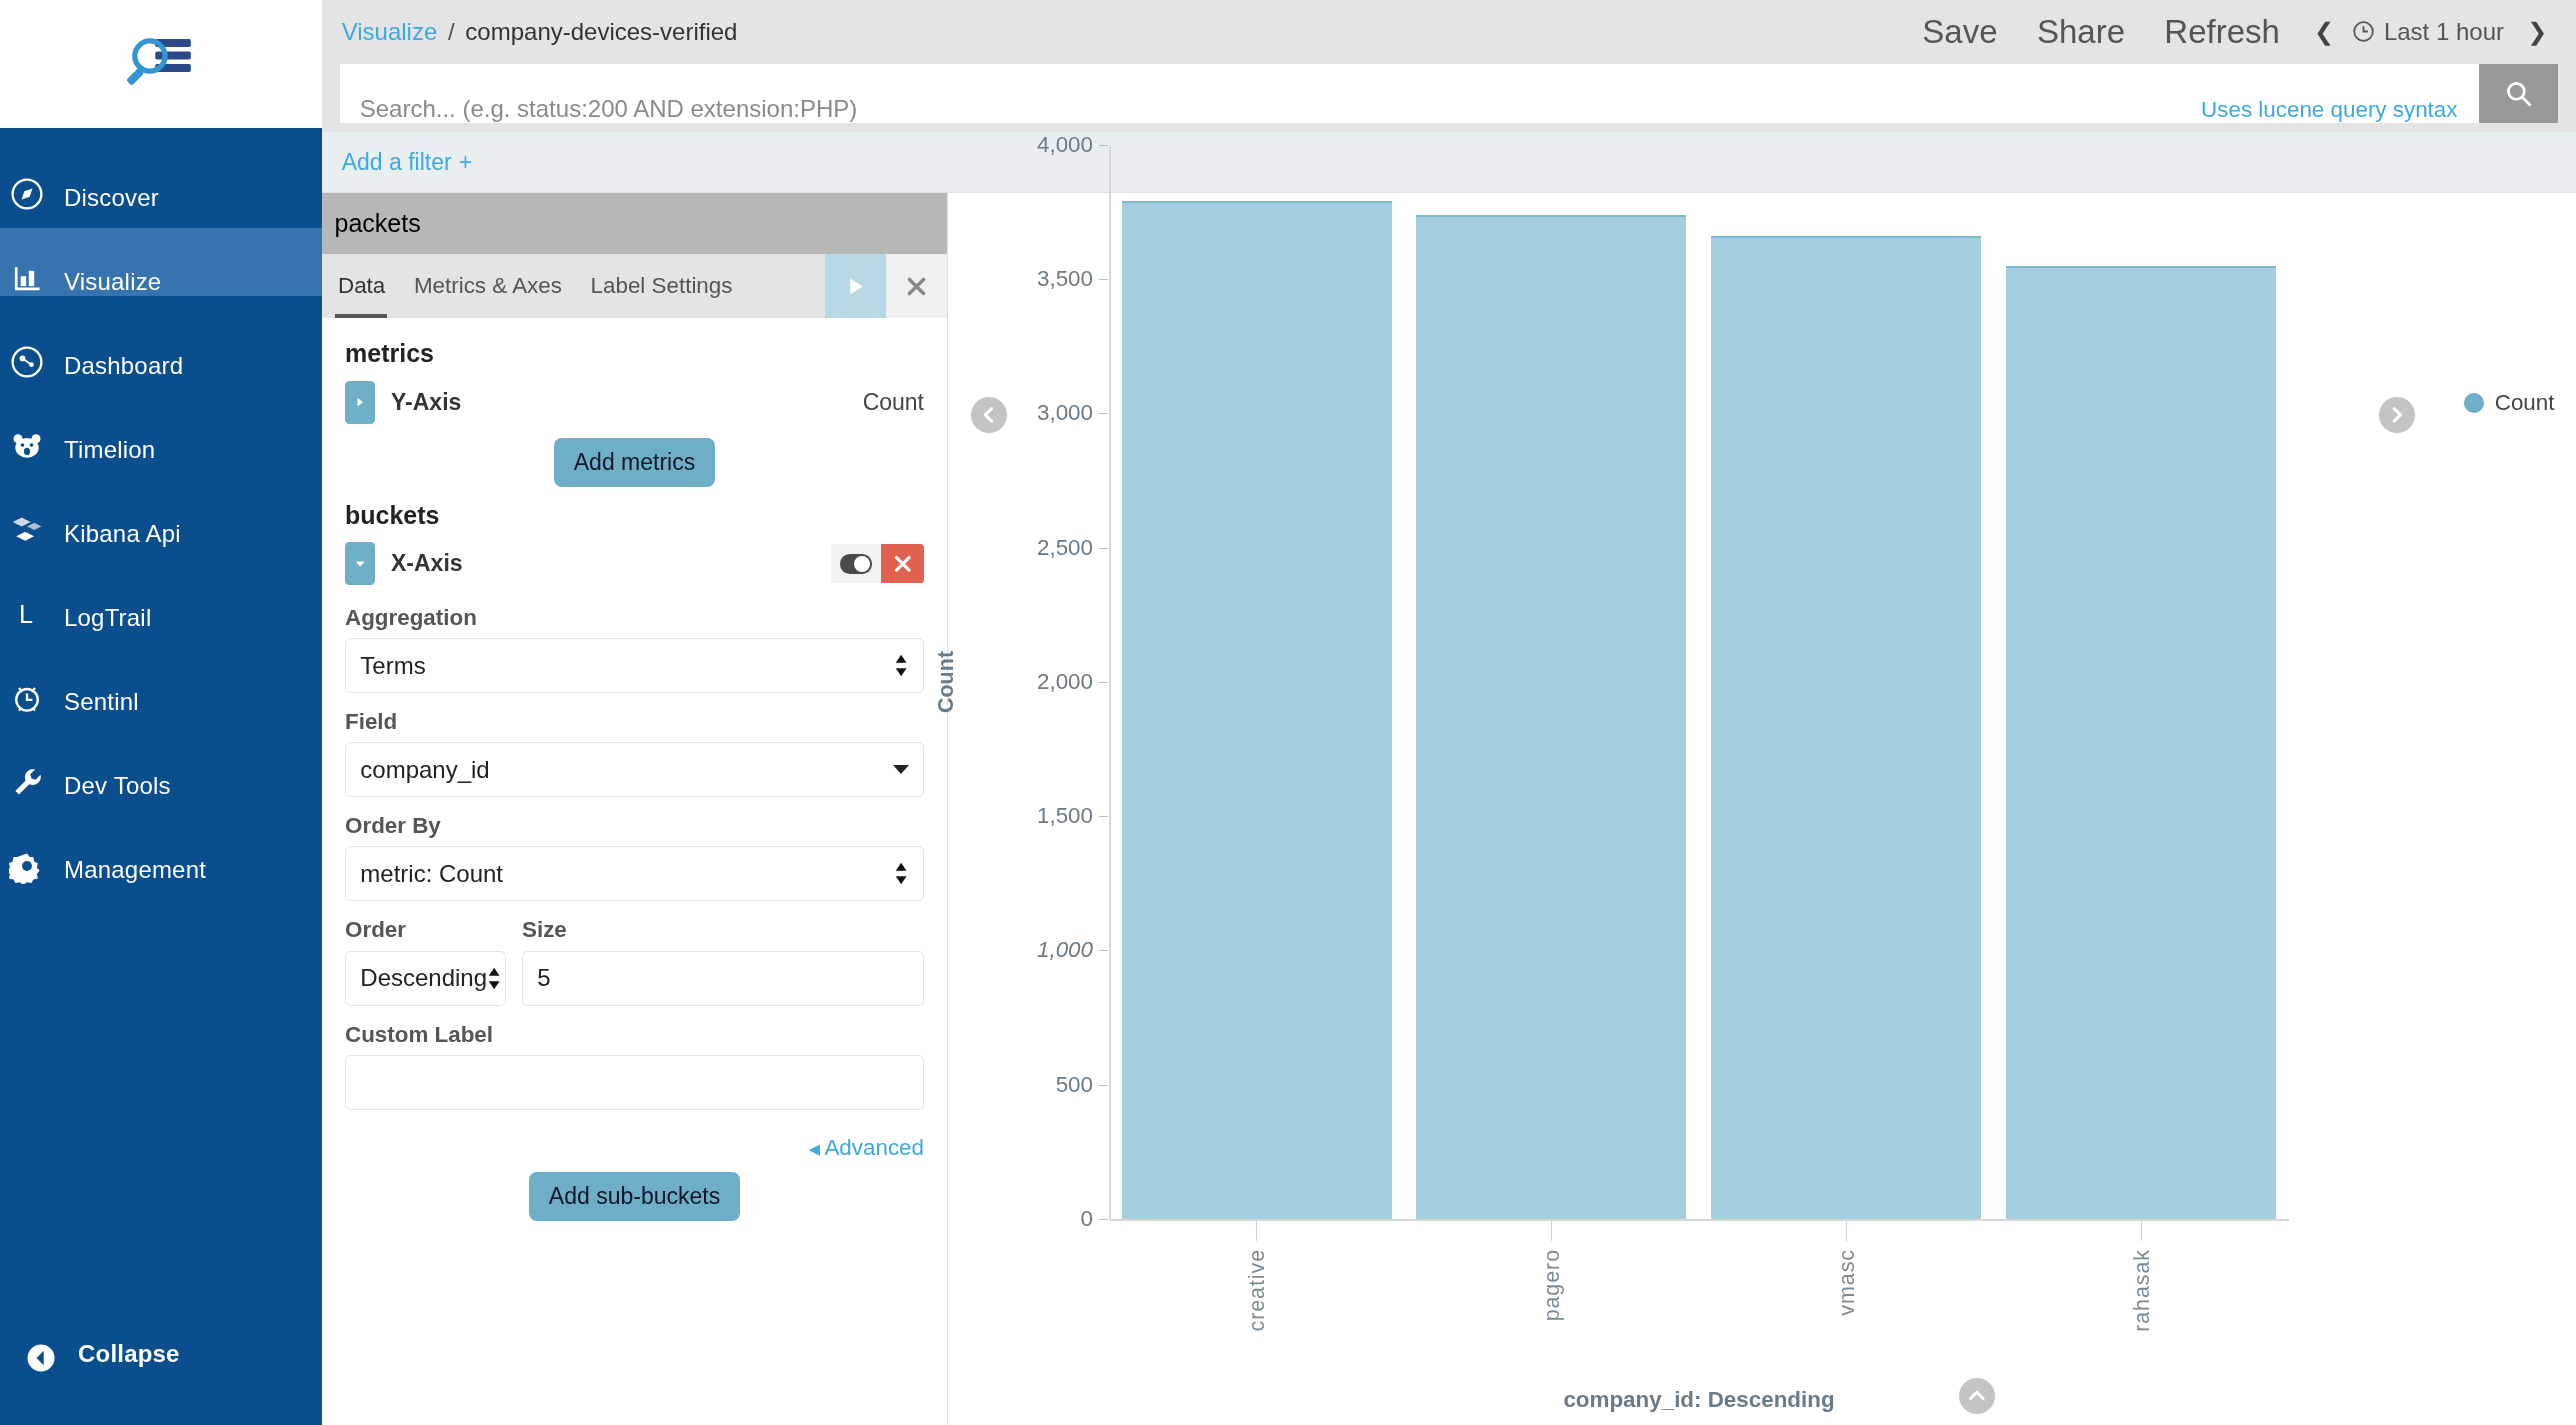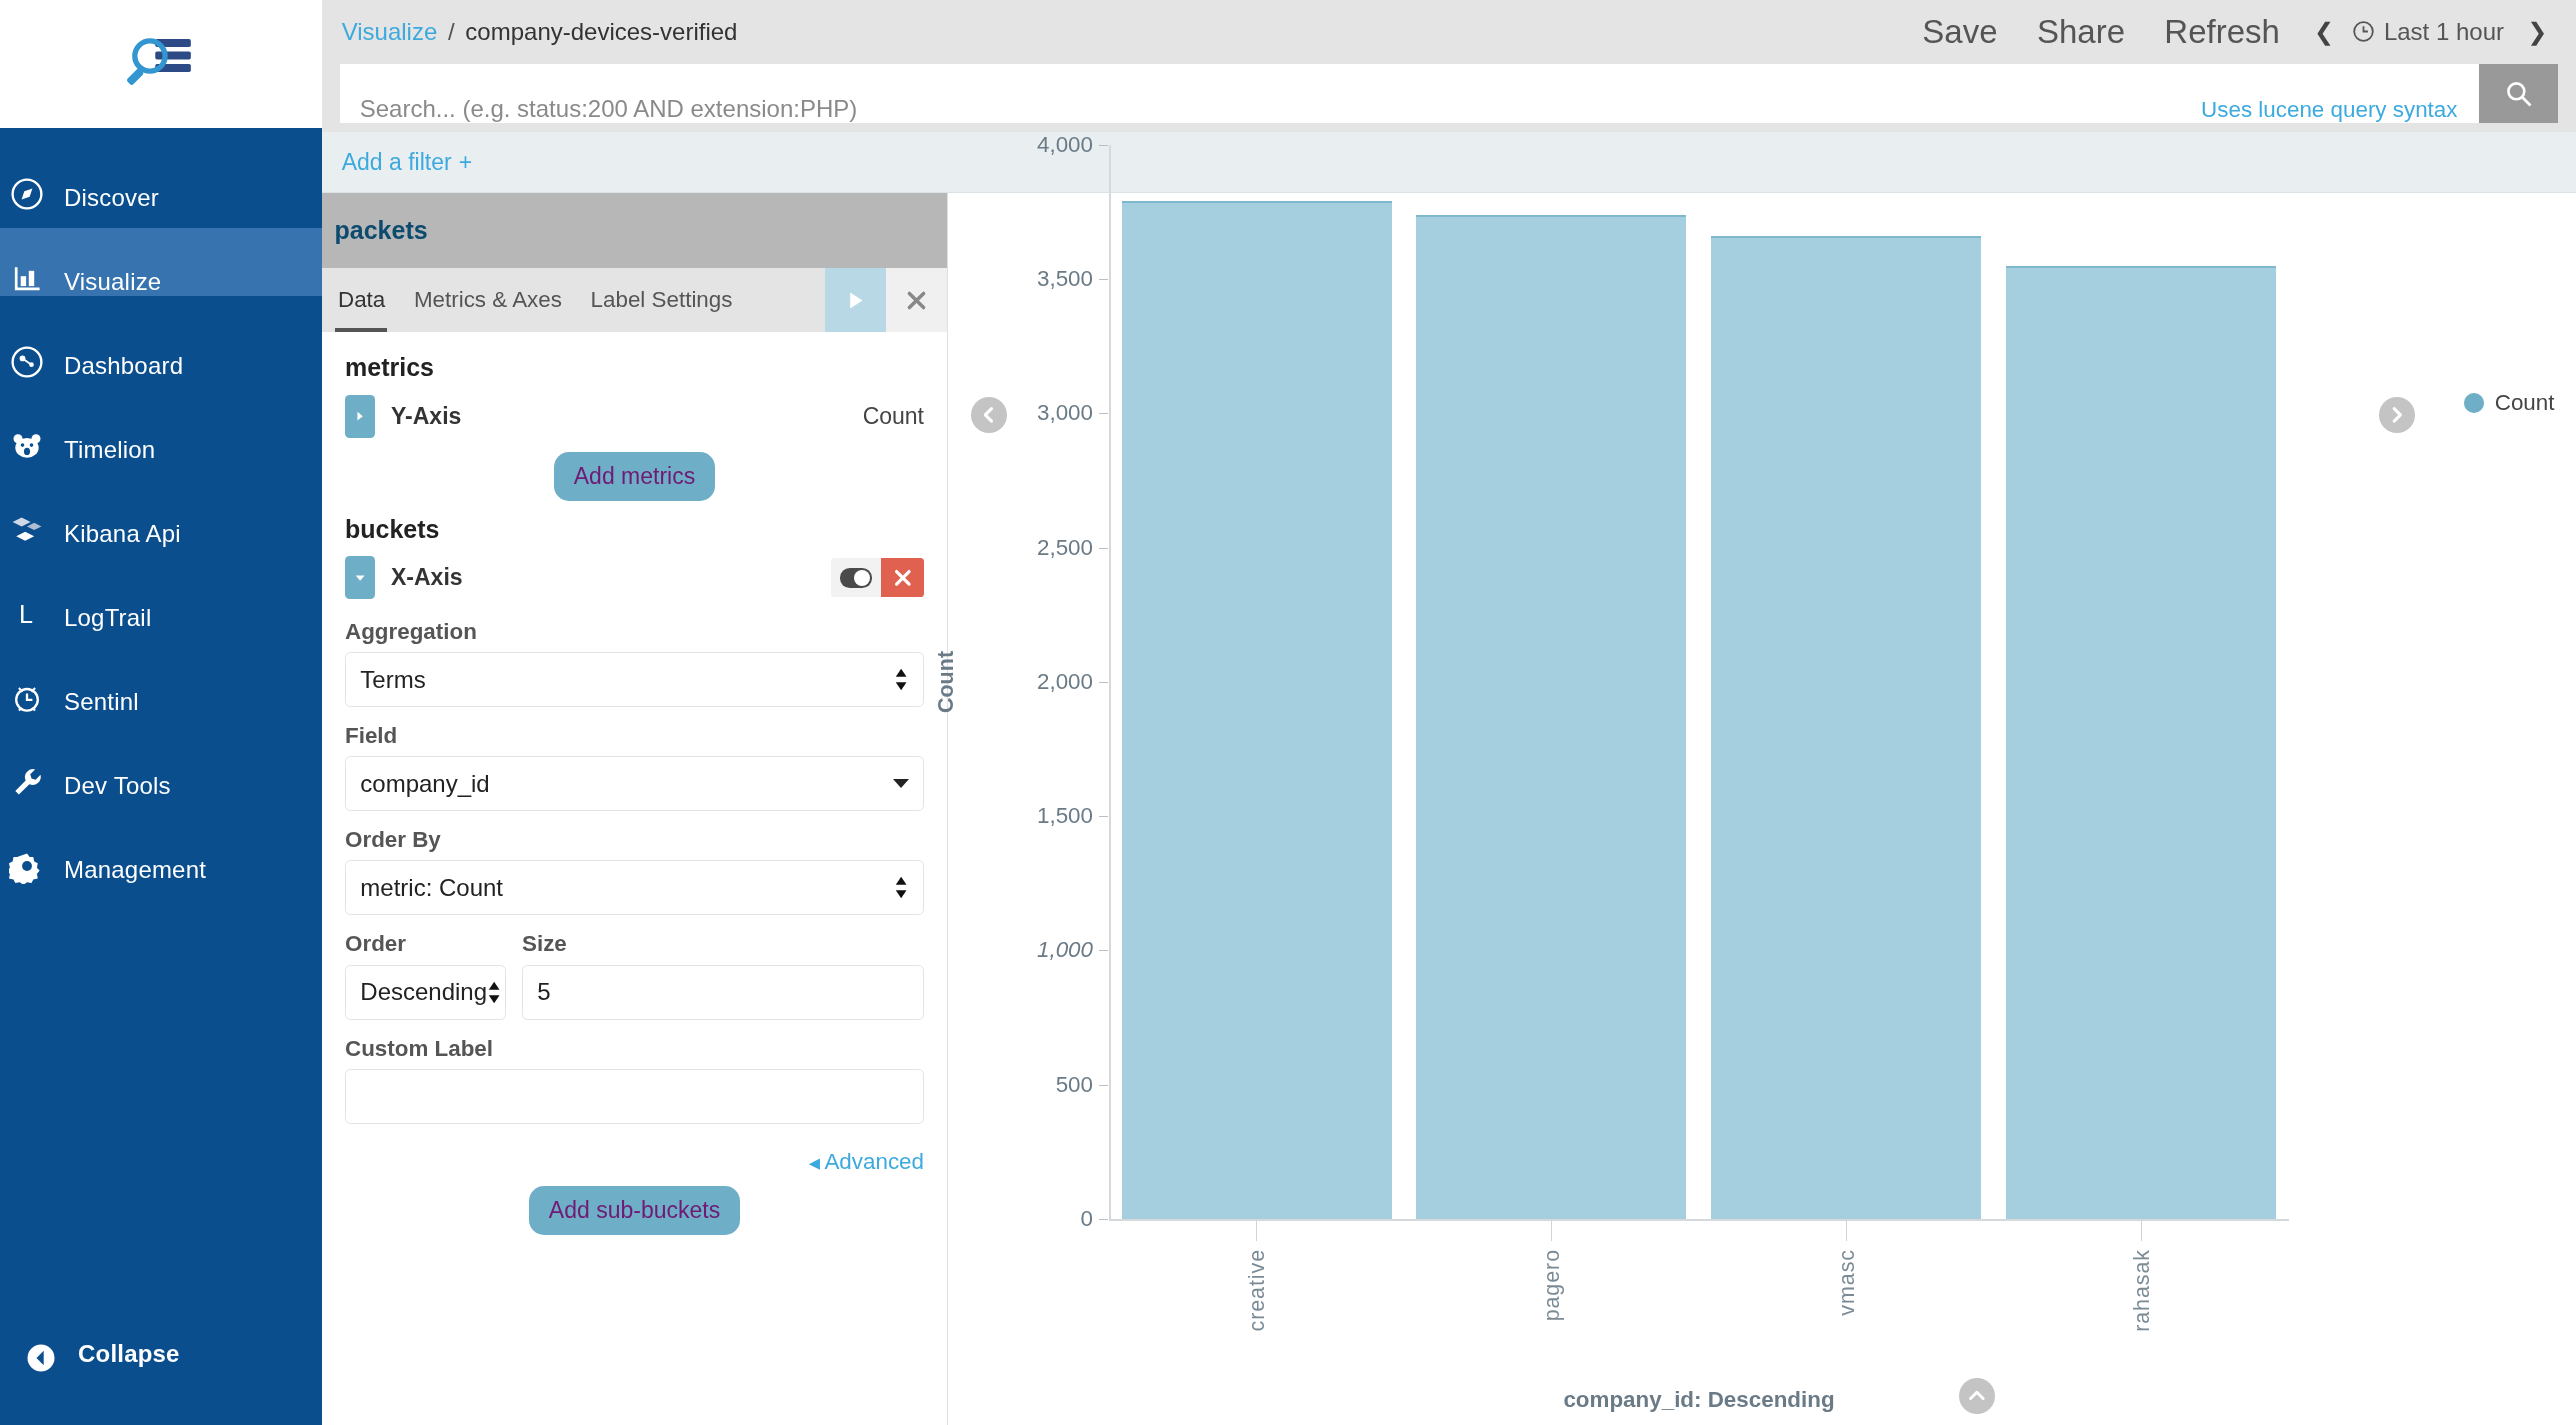--- a/index.html
+++ b/index.html
@@ -96,23 +96,23 @@
 
   
   .workspace { flex: 1 1 auto; display: flex; min-height: 0; position: relative; background: #fff; }
 
   .editor {
     width: 626px; flex: 0 0 626px; background: #fff;
     display: flex; flex-direction: column; min-height: 0;
     border-right: 0.9px solid #e0e0e0;
   }
   .editor-title {
-    height: 75px; background: #b7b7b7; color: #0c4a6e;
+    height: 61px; background: #b7b7b7; color: #000000;
     display: flex; align-items: center; padding-left: 12.5px;
-    font-size: 25px; font-weight: bold;
+    font-size: 25px; font-weight: normal;
   }
   .editor-tabs {
     height: 64px; background: #e4e4e4;
     display: flex; align-items: stretch; position: relative;
   }
   .etab {
     display: flex; align-items: center; padding: 0 14.3px;
     font-size: 22.4px; color: #555; cursor: pointer; position: relative;
   }
   .etab:first-child { padding-left: 16px; }
@@ -156,22 +156,22 @@
     width: 16px; height: 16px; background: #fff; border-radius: 50%;
   }
   .del-btn {
     width: 43px; height: 39px; background: #e0614f; color: #fff;
     display: flex; align-items: center; justify-content: center;
     cursor: pointer; font-size: 23px; border-radius: 0 3.6px 3.6px 0;
   }
 
   .center-btn-row { display: flex; justify-content: center; margin: 10.7px 0 14.3px 0; }
   .pill-btn {
-    background: #6eaec6; color: #701a75; font-size: 23px;
-    padding: 10.7px 19.7px; border-radius: 15px; cursor: pointer; border: 0;
+    background: #6eaec6; color: #0f172a; font-size: 23px;
+    padding: 10.7px 19.7px; border-radius: 8px; cursor: pointer; border: 0;
     font-family: "Liberation Sans", sans-serif;
   }
 
   .field-label { font-size: 22.4px; font-weight: bold; color: #555; margin: 16px 0 7.2px 0; }
   .ctl {
     width: 100%; height: 55px; border: 0.9px solid #dfe5e6; border-radius: 5.4px;
     background: #fff; font-size: 24px; color: #222; padding: 0 14.3px;
     font-family: "Liberation Sans", sans-serif; outline: none;
     display: flex; align-items: center; position: relative;
   }

